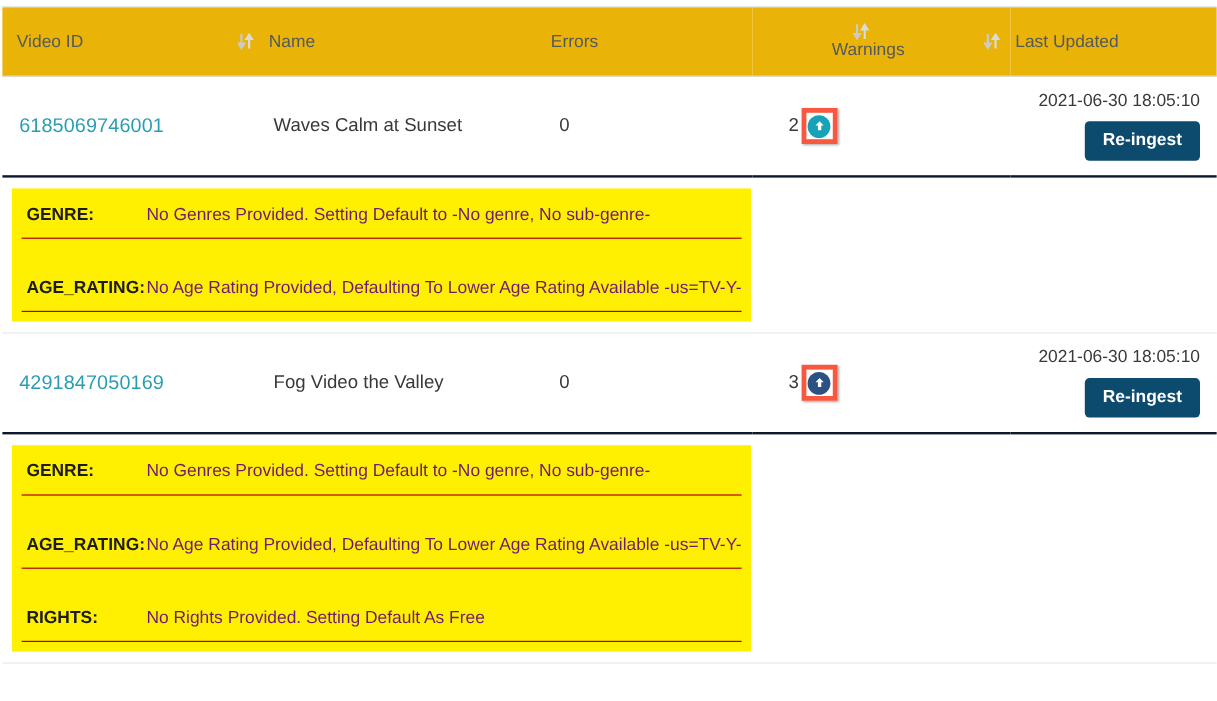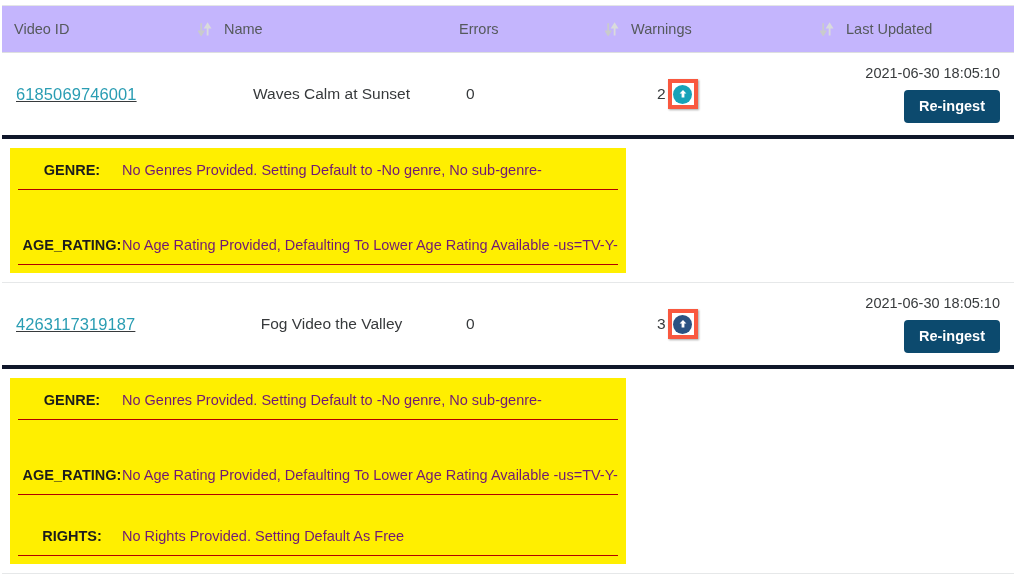--- a/index.html
+++ b/index.html
@@ -32,21 +32,21 @@
     margin-top: 5px;
   }
 
   table.vtable col.c-id      { width: 218px; }
   table.vtable col.c-name    { width: 215px; }
   table.vtable col.c-err     { width: 192px; }
   table.vtable col.c-warn    { width: 215px; }
   table.vtable col.c-updated { width: 172px; }
 
   thead th {
-    background: #c4b5fd;
+    background: #eab308;
     border-top: 1px solid #e3e5e6;
     border-bottom: 1px solid #dddfe0;
     font-weight: normal;
     font-size: 14.5px;
     color: #55595c;
     text-align: left;
     padding: 13px 0 13px 0;
     vertical-align: middle;
     height: 20px;
   }
@@ -63,47 +63,46 @@
     margin-right: 12px;
     position: relative;
     flex: 0 0 auto;
   }
   .sort-icon svg { display:block; }
 
   
   .th-id      .th-inner { padding-left: 12px; }
   .th-name    .th-inner { padding-left: 0px;  margin-left: -22px; }
   .th-err     .th-inner { padding-left: 24px; align-items: flex-end; }
-  .th-warn    .th-inner { padding-left: 0px;  margin-left: -22px; }
+  .th-warn    .th-inner { padding-left: 0px;  margin-left: -22px; flex-direction: column; }
   .th-updated .th-inner { padding-left: 0px;  margin-left: -22px; }
 
   tbody td {
-    border-bottom: 4px solid #0f172a;
+    border-bottom: 2px solid #0f172a;
     border-top: none;
     vertical-align: middle;
     font-size: 15px;
     padding: 0;
     height: 82px;
     background: #ffffff;
   }
 
   .cell-id {
     padding-left: 14px;
-    text-decoration: underline;
   }
   .vid-link {
     color: #2a9db3;
     text-decoration: none;
     font-size: 16.5px;
     letter-spacing: 0.1px;
     cursor: pointer;
   }
 
   .cell-name {
-    text-align: center;
+    text-align: left;
     font-size: 15.5px;
     color: #373a3c;
     padding-left: 8px;
   }
   .cell-err {
     text-align: left;
     font-size: 15.5px;
     color: #373a3c;
     padding-left: 31px;
   }
@@ -178,21 +177,20 @@
     background: #ffef00;
     margin: 9px 0 9px 8px;
     padding: 14px 6px 2px 6px;
     width: 616px;
     box-sizing: border-box;
   }
   .warn-item {
     display: flex;
     align-items: baseline;
     padding: 0 0 0 6px;
-    text-align: center;
   }
   .warn-key {
     font-weight: bold;
     font-size: 14.5px;
     color: #1c1c1c;
     white-space: nowrap;
     flex: 0 0 auto;
   }
   .warn-msg {
     font-size: 14.5px;
@@ -202,21 +200,21 @@
   }
   .warn-sep {
     border: none;
     border-top: 1.5px solid #b00000;
     margin: 11px 2px 33px 2px;
   }
   .warn-sep.last { margin-bottom: 6px; }
 
   
   .k-genre  { width: 100px; }
-  .k-age    { width: 100px; margin-top: 14px; }
+  .k-age    { width: 100px; }
   .k-rights { width: 100px; }
 </style>
 </head>
 <body>
 
 <div class="page">
 
   <table class="vtable">
     <colgroup>
       <col class="c-id">
@@ -312,21 +310,21 @@
               <span class="warn-key k-age">AGE_RATING:</span>
               <span class="warn-msg">No Age Rating Provided, Defaulting To Lower Age Rating Available -us=TV-Y-</span>
             </div>
             <hr class="warn-sep last">
           </div>
         </td>
       </tr>
 
       <tr>
         <td class="cell-id">
-          <a class="vid-link" href="#">4263117319187</a>
+          <a class="vid-link" href="#">4291847050169</a>
         </td>
         <td class="cell-name">Fog Video the Valley</td>
         <td class="cell-err">0</td>
         <td class="cell-warn">
           <div class="warn-wrap">
             <span class="warn-count">3</span>
             <span class="hl-box">
               <span class="circ" style="background:#2b5282">
                 <svg width="12" height="12" viewBox="0 0 12 12" xmlns="http://www.w3.org/2000/svg">
                   <path d="M6 2 L9.4 5.6 L7.4 5.6 L7.4 9.6 L4.6 9.6 L4.6 5.6 L2.6 5.6 Z" fill="#ffffff"></path>

